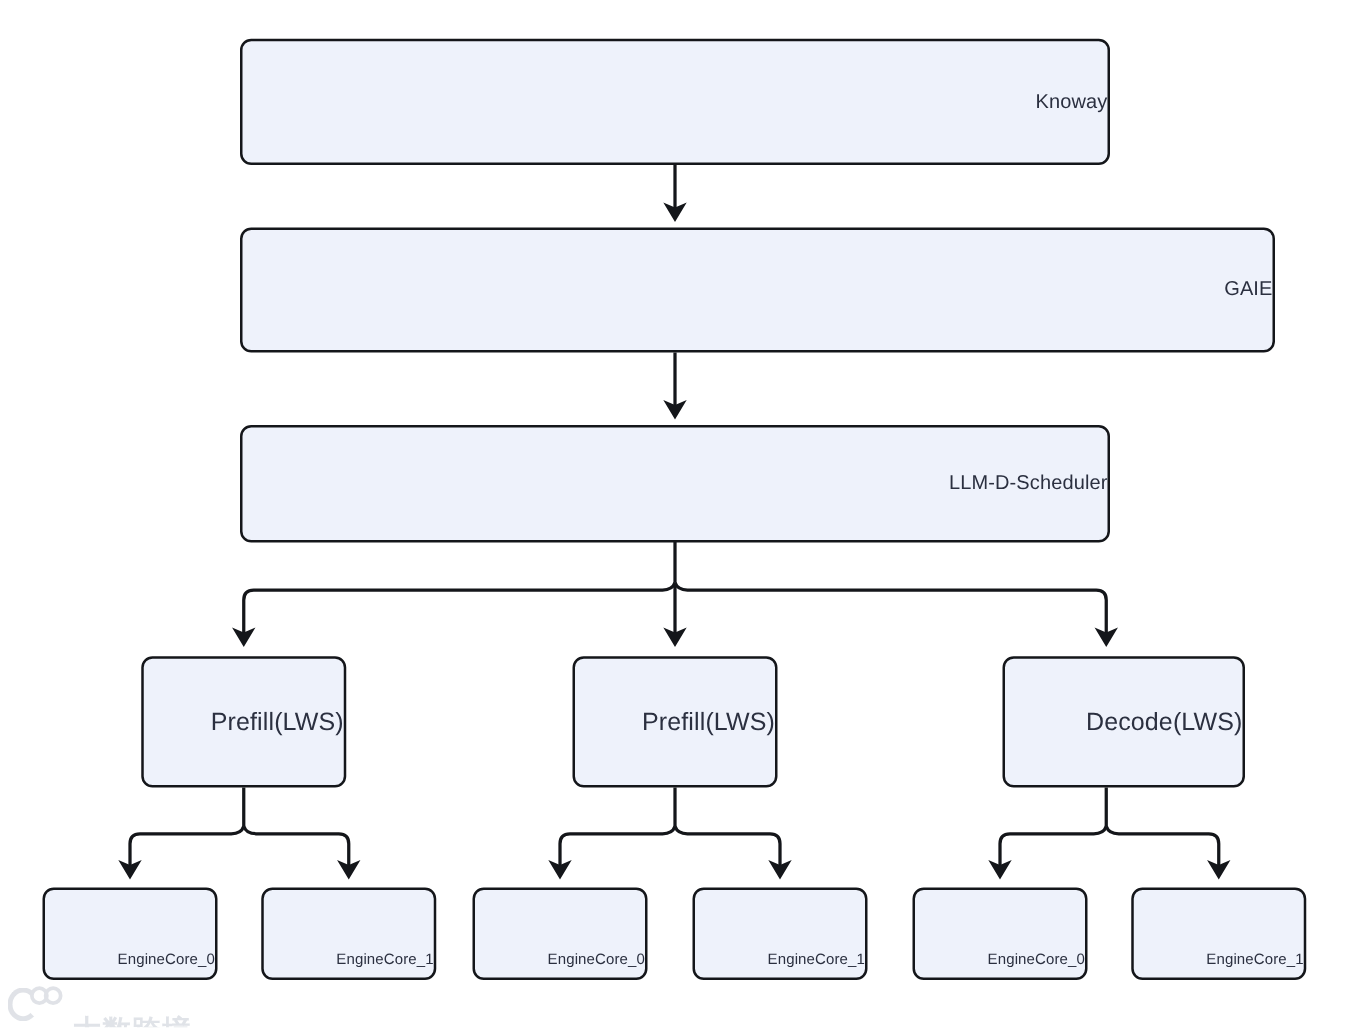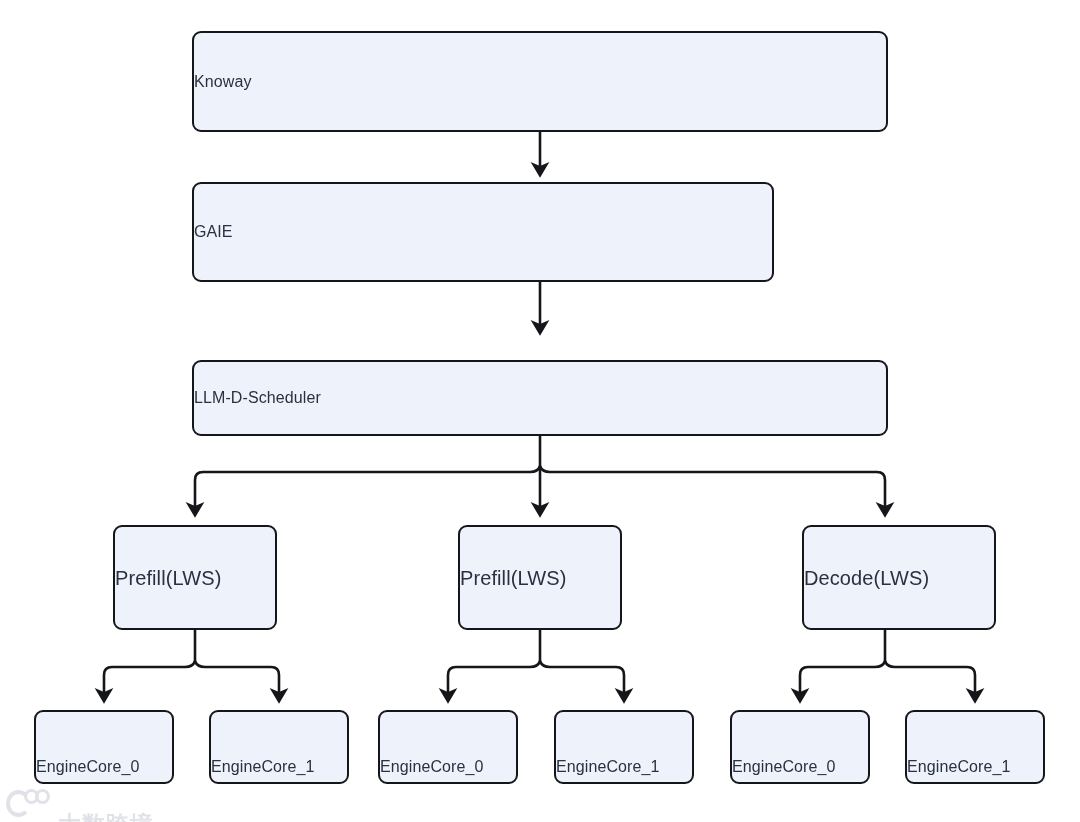--- a/index.html
+++ b/index.html
@@ -26,34 +26,34 @@
     height: 822px;
   }
   .node {
     position: absolute;
     box-sizing: border-box;
     background: #eef2fb;
     border: 2.4px solid #14161a;
     border-radius: 9px;
     display: flex;
     align-items: center;
-    justify-content: flex-start;
+    justify-content: flex-end;
     color: #2b3040;
     z-index: 2;
   }
   .node-label {
     font-size: 16px;
     line-height: 1.2;
     letter-spacing: 0.1px;
     white-space: nowrap;
     color: #2b3040;
   }
   .node.tier-top .node-label { font-size: 16px; }
   .node.tier-mid .node-label { font-size: 20px; }
-  .node.tier-leaf .node-label { font-size: 16px; margin-top: 40px; }
+  .node.tier-leaf .node-label { font-size: 12px; margin-top: 40px; }
 
   
   #watermark {
     position: absolute;
     left: 6px;
     top: 783px;
     height: 34px;
     display: flex;
     align-items: center;
     gap: 6px;
@@ -134,25 +134,25 @@
       <path d="M885,630 L885,661"></path>
       <path d="M885,661 Q883,667 875,667 L808,667 Q800,667 800,675 L800,700" marker-end="url(#arrowhead)"></path>
       <path d="M885,661 Q887,667 895,667 L967,667 Q975,667 975,675 L975,700" marker-end="url(#arrowhead)"></path>
     </g>
   </svg>
 
   <div class="node tier-top" style="left:192px; top:31px; width:696px; height:101px;">
     <span class="node-label">Knoway</span>
   </div>
 
-  <div class="node tier-top" style="left:192px; top:182px; width:582px; height:100px;">
+  <div class="node tier-top" style="left:192px; top:182px; width:828px; height:100px;">
     <span class="node-label">GAIE</span>
   </div>
 
-  <div class="node tier-top" style="left:192px; top:360px; width:696px; height:76px;">
+  <div class="node tier-top" style="left:192px; top:340px; width:696px; height:94px;">
     <span class="node-label">LLM-D-Scheduler</span>
   </div>
 
   <div class="node tier-mid" style="left:113px; top:525px; width:164px; height:105px;">
     <span class="node-label">Prefill(LWS)</span>
   </div>
 
   <div class="node tier-mid" style="left:458px; top:525px; width:164px; height:105px;">
     <span class="node-label">Prefill(LWS)</span>
   </div>

